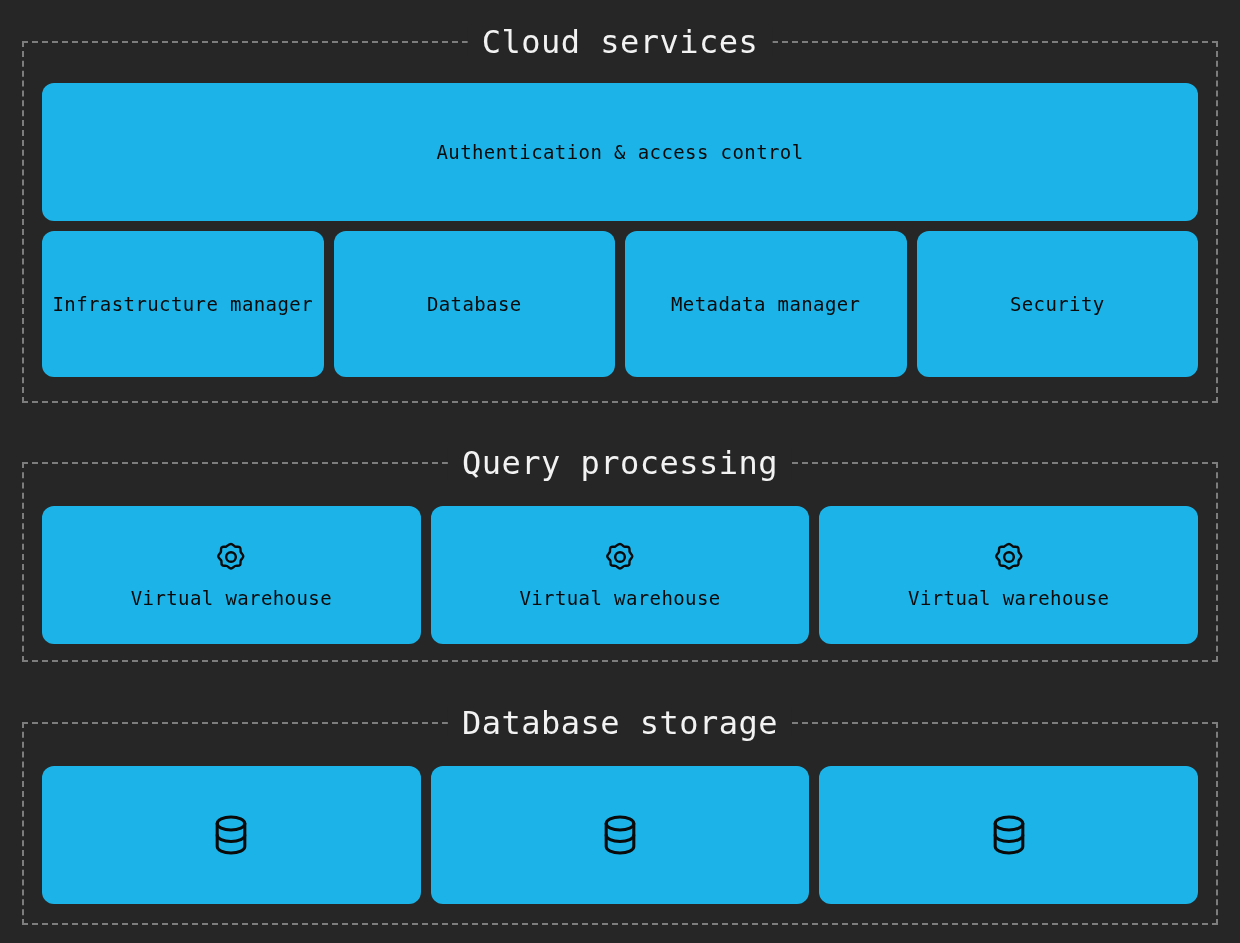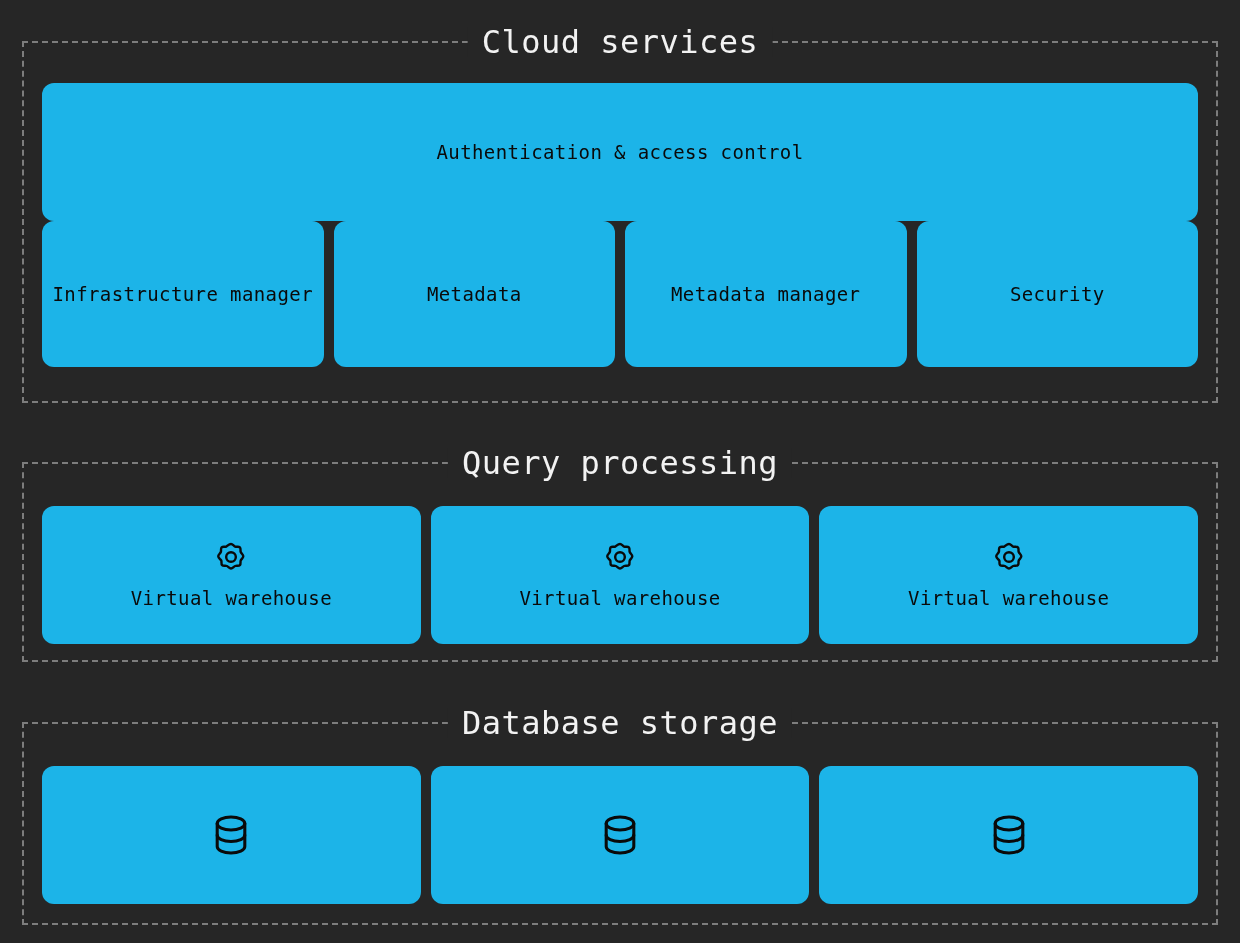--- a/index.html
+++ b/index.html
@@ -47,21 +47,21 @@
   .section-body {
     padding: 18px 18px 18px 18px;
   }
 
   
   .row {
     display: flex;
     gap: 10px;
     width: 100%;
   }
-  .row + .row { margin-top: 0; }
+  .row + .row { margin-top: 10px; }
 
   .box {
     background: #1CB4E8;
     border-radius: 12px;
     display: flex;
     flex-direction: column;
     align-items: center;
     justify-content: center;
     color: #0a0a0a;
     font-size: 19px;
@@ -107,21 +107,21 @@
         <div class="box box-wide">
           <span class="box-label">Authentication &amp; access control</span>
         </div>
       </div>
 
       <div class="row">
         <div class="box box-small">
           <span class="box-label">Infrastructure manager</span>
         </div>
         <div class="box box-small">
-          <span class="box-label">Metadata</span>
+          <span class="box-label">Database</span>
         </div>
         <div class="box box-small">
           <span class="box-label">Metadata manager</span>
         </div>
         <div class="box box-small">
           <span class="box-label">Security</span>
         </div>
       </div>
 
     </div>

